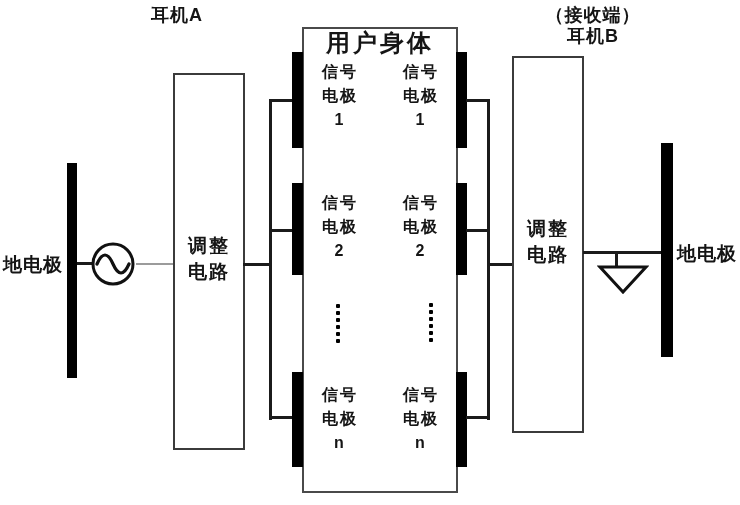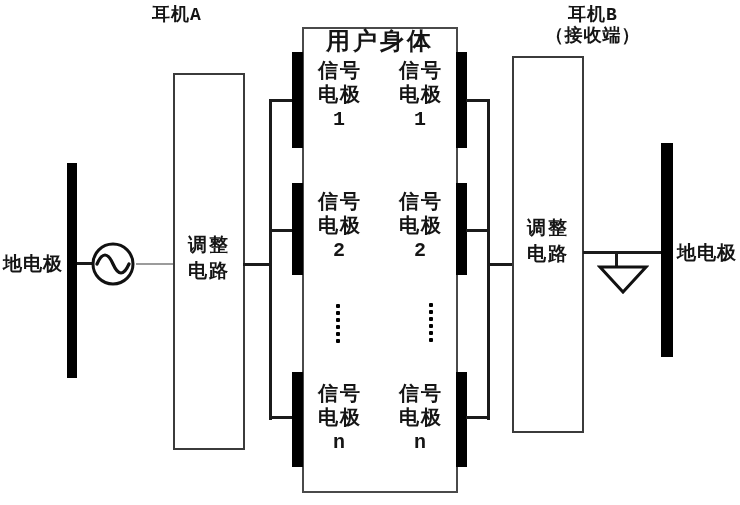--- a/index.html
+++ b/index.html
@@ -1,50 +1,50 @@
 <!DOCTYPE html>
 <html><head>
 <meta charset="utf-8">
 <style>
   html,body{margin:0;padding:0;background:#ffffff;}
   .canvas{
     position:relative;width:740px;height:505px;background:#ffffff;
-    font-family:Liberation Mono, monospace;color:#151515;
+    font-family:Liberation Sans, sans-serif;color:#151515;
     overflow:hidden;
   }
   .abs{position:absolute;}
   .bar{position:absolute;background:#000000;}
   .wire{position:absolute;background:#1b1b1b;}
   .gwire{position:absolute;background:#9b9b9b;}
   .box{position:absolute;background:#ffffff;border:2px solid #3b3b3b;box-sizing:border-box;}
   .bodybox{position:absolute;background:#ffffff;border:2px solid #4a4a4a;box-sizing:border-box;}
   .txt{position:absolute;text-align:center;font-weight:600;}
   .hlabel{font-size:18px;line-height:21px;letter-spacing:1px;}
   .hlabel span{display:block;}
   .clabel{font-size:19px;line-height:26px;letter-spacing:2px;}
   .clabel span{display:block;}
   .btitle{font-size:24px;line-height:24px;letter-spacing:3px;}
-  .elabel{font-size:20px;line-height:24px;letter-spacing:2px;}
+  .elabel{font-size:16px;line-height:24px;letter-spacing:2px;}
   .elabel span{display:block;}
   .glabel{font-size:19px;line-height:24px;letter-spacing:1px;}
   .dots{position:absolute;display:flex;flex-direction:column;gap:3px;}
   .dot{width:4px;height:4px;background:#000;border-radius:1px;}
   svg{display:block;}
 </style>
 </head>
 <body>
 
 <div class="canvas">
 
   <div class="txt hlabel" style="left:107px;top:5px;width:140px;">
     <span>耳机A</span>
   </div>
   <div class="txt hlabel" style="left:523px;top:5px;width:140px;">
+    <span>（接收端）</span>
     <span>耳机B</span>
-    <span>（接收端）</span>
   </div>
 
   <div class="bar" style="left:67px;top:163px;width:10px;height:215px;"></div>
   <div class="txt glabel" style="left:2px;top:253px;width:62px;">地电极</div>
 
   <div class="wire" style="left:77px;top:262px;width:16px;height:3px;"></div>
 
   <svg class="abs" style="left:90px;top:241px;" width="46" height="46" viewBox="0 0 46 46">
     <circle cx="23" cy="23" r="20" fill="#ffffff" stroke="#111111" stroke-width="3"></circle>
     <path d="M7,23 Q15,5 23,23 Q31,41 39,23" fill="none" stroke="#111111" stroke-width="3.2" stroke-linecap="round"></path>

